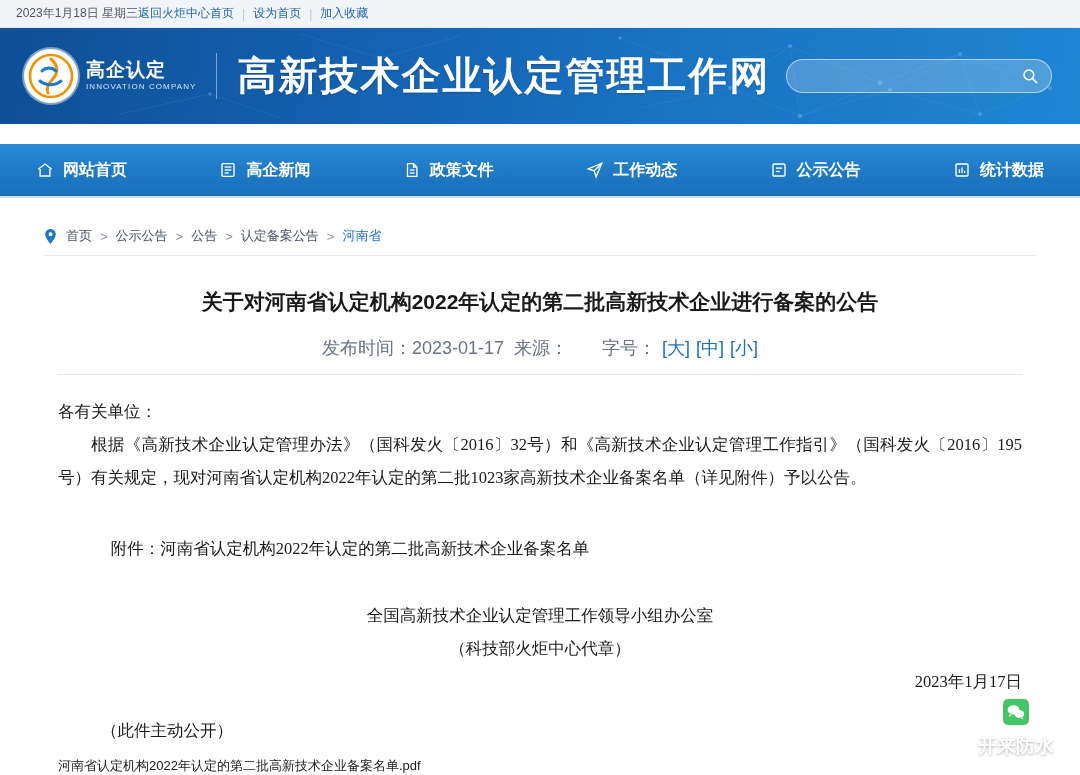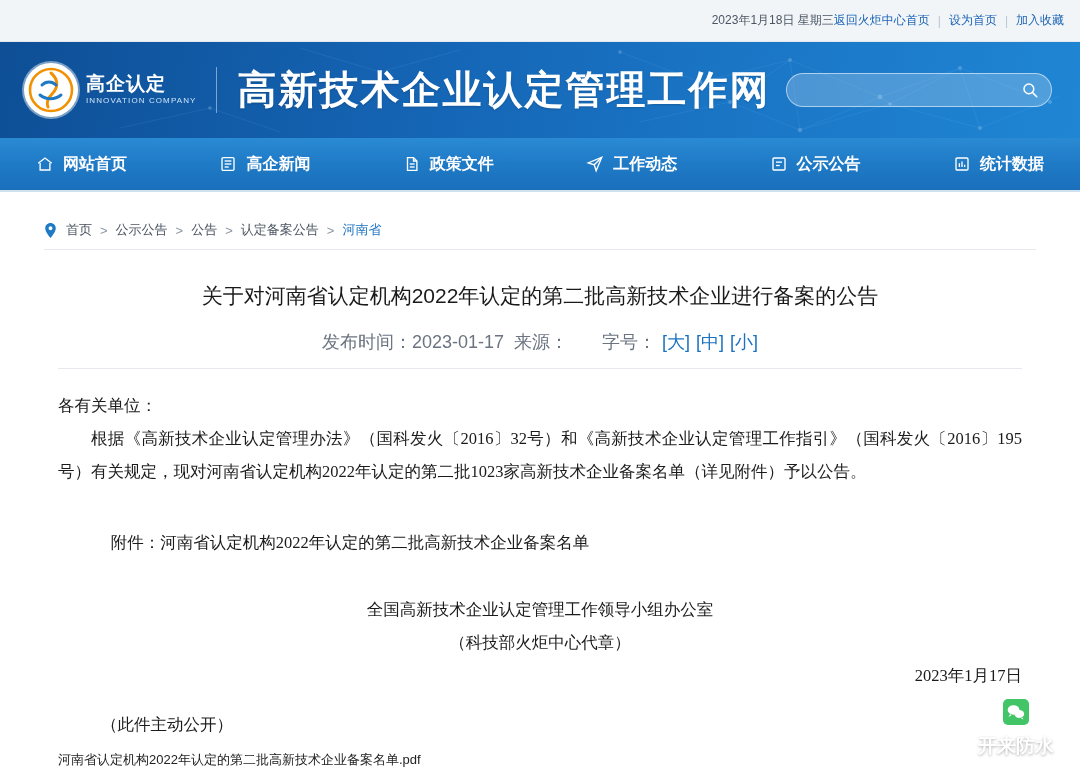--- a/index.html
+++ b/index.html
@@ -8,26 +8,26 @@
     width: 1080px;
     height: 775px;
     font-family: "Liberation Sans", sans-serif;
     background: #ffffff;
     overflow: hidden;
     position: relative;
   }
 
   
   .topbar {
-    height: 42px;
+    height: 28px;
     background: #f2f5f8;
     border-bottom: 1px solid #e3e9ef;
     display: flex;
     align-items: center;
-    justify-content: flex-end;
+    justify-content: flex-start;
     padding: 0 16px;
     font-size: 12px;
     color: #4b5563;
   }
   .topbar .links { display: flex; align-items: center; color: #1e5aa8; }
   .topbar .links a { color: #1b63b5; text-decoration: none; }
   .topbar .sep { color: #b9c6d4; margin: 0 8px; }
 
   
   .header {
@@ -90,20 +90,21 @@
 
   
   .nav {
     height: 54px;
     background: linear-gradient(180deg, #2a8ad4 0%, #1f7ac6 50%, #1a6fbb 100%);
     display: flex;
     align-items: center;
     justify-content: space-between;
     padding: 0 36px;
     border-bottom: 2px solid #cfe0ef;
+    margin-top: 20px;
   }
   .nav-item {
     display: flex; align-items: center; gap: 9px;
     color: #ffffff; font-size: 16px; font-weight: 700;
     cursor: pointer; white-space: nowrap;
   }
   .nav-item svg { display: block; }
 
   
   .content-wrap {
@@ -118,21 +119,21 @@
   }
   .breadcrumb .pin { color: #1f7ac6; margin-right: 5px; display:flex; }
   .breadcrumb .crumb { color: #4a5460; }
   .breadcrumb .crumb.current { color: #1b72c2; }
   .breadcrumb .gt { color: #8a96a3; margin: 0 4px; }
 
   .article { padding: 0 14px; }
   .article-title {
     text-align: center;
     font-size: 21px;
-    font-weight: 400;
+    font-weight: 700;
     color: #1a1a1a;
     padding: 30px 20px 18px 20px;
     line-height: 1.5;
   }
   .meta-row {
     display: flex; align-items: flex-end; justify-content: center;
     gap: 34px;
     font-size: 18px; color: #6b7480;
     padding-bottom: 14px;
     border-bottom: 1px solid #e6eaee;

